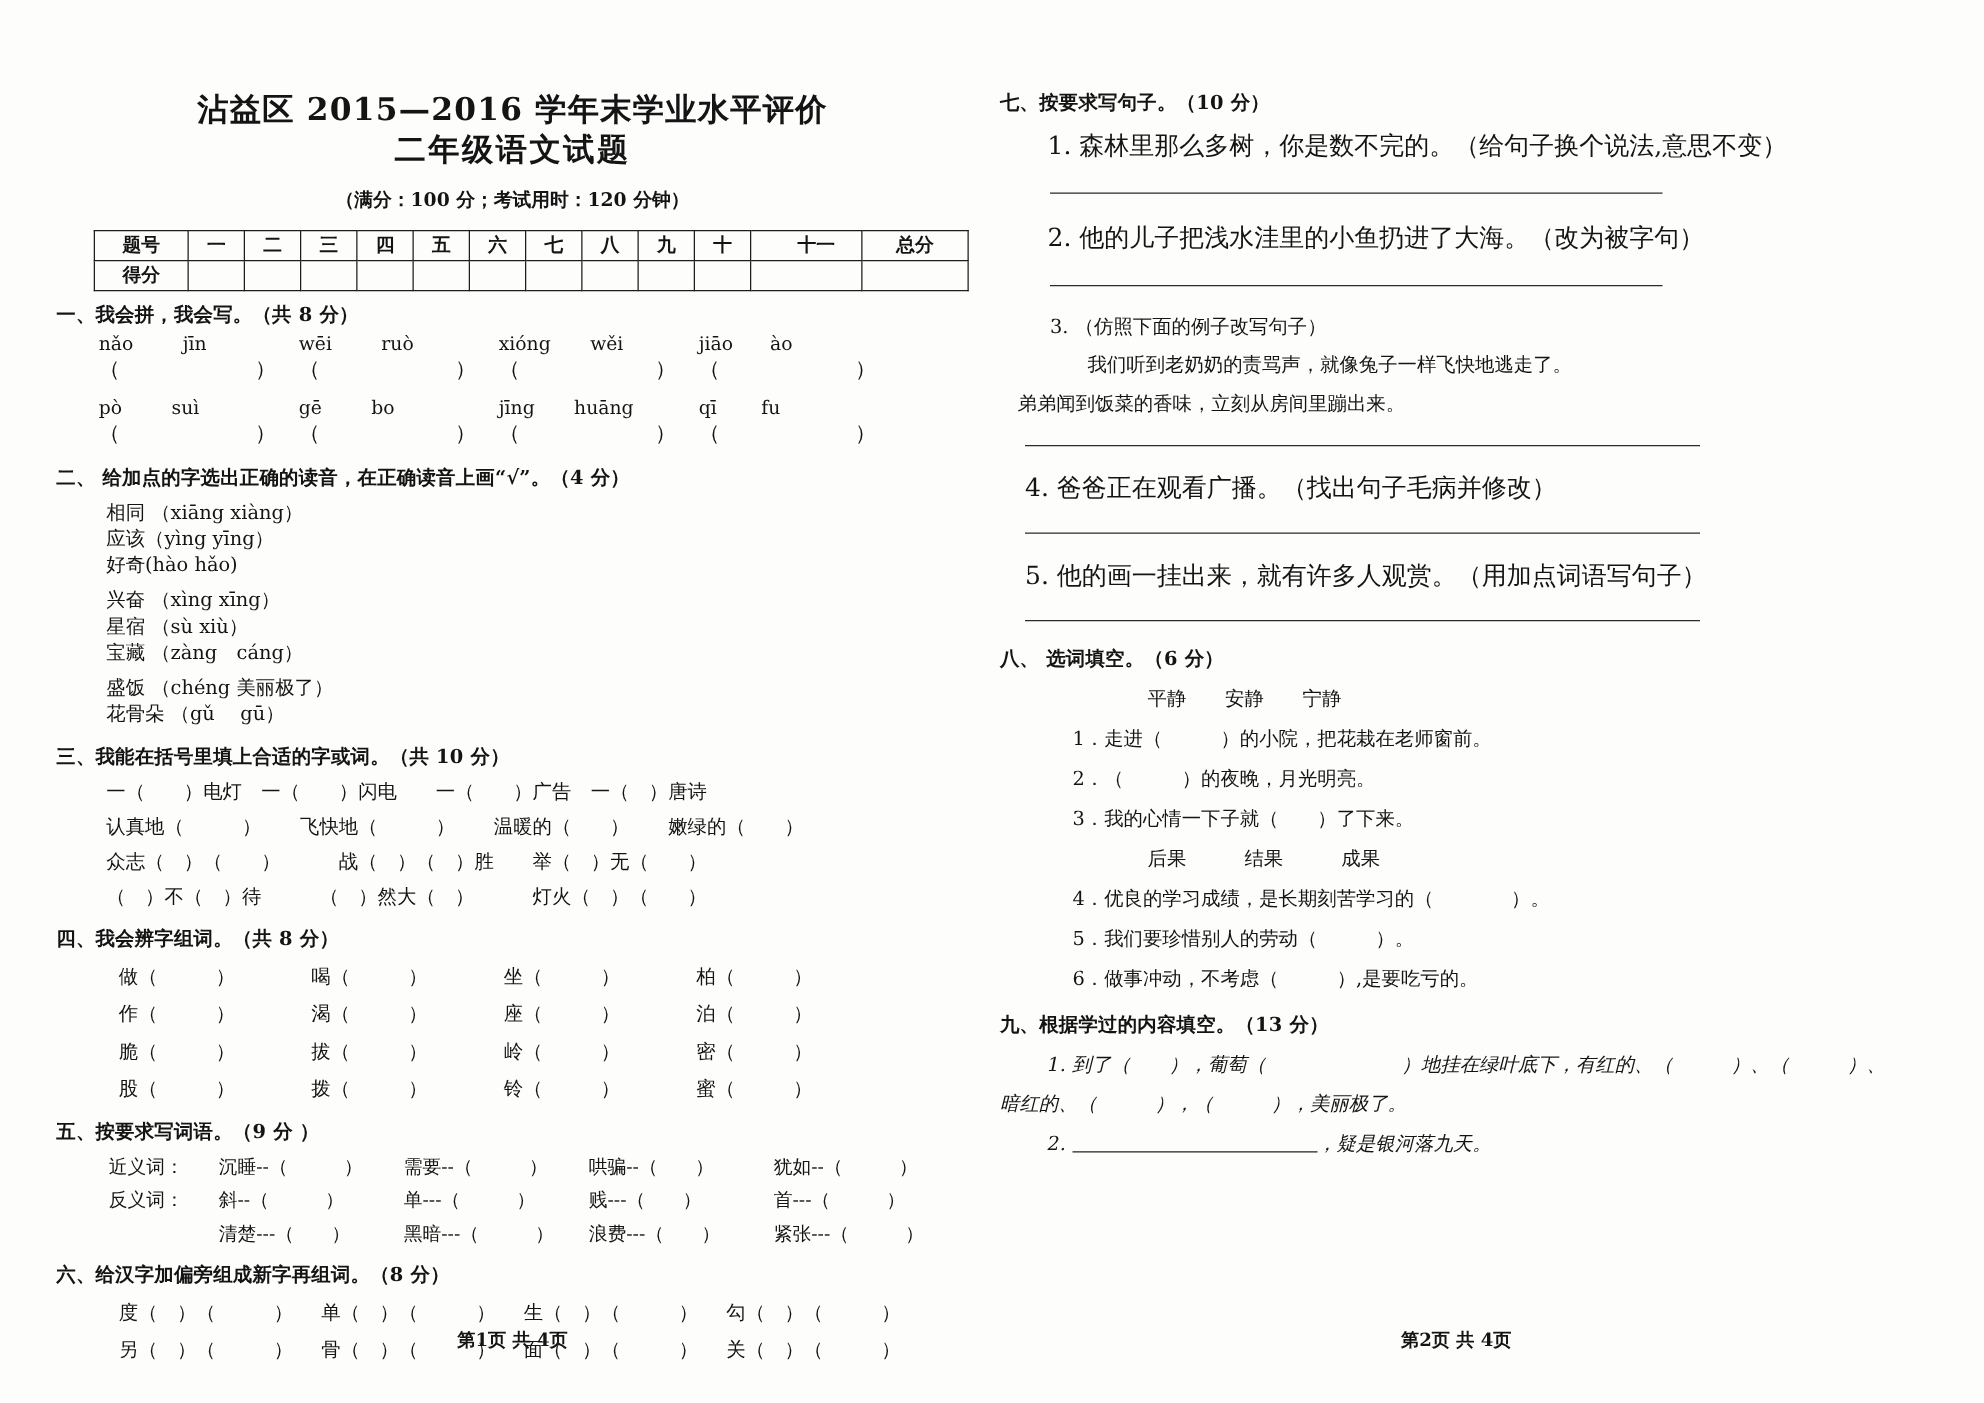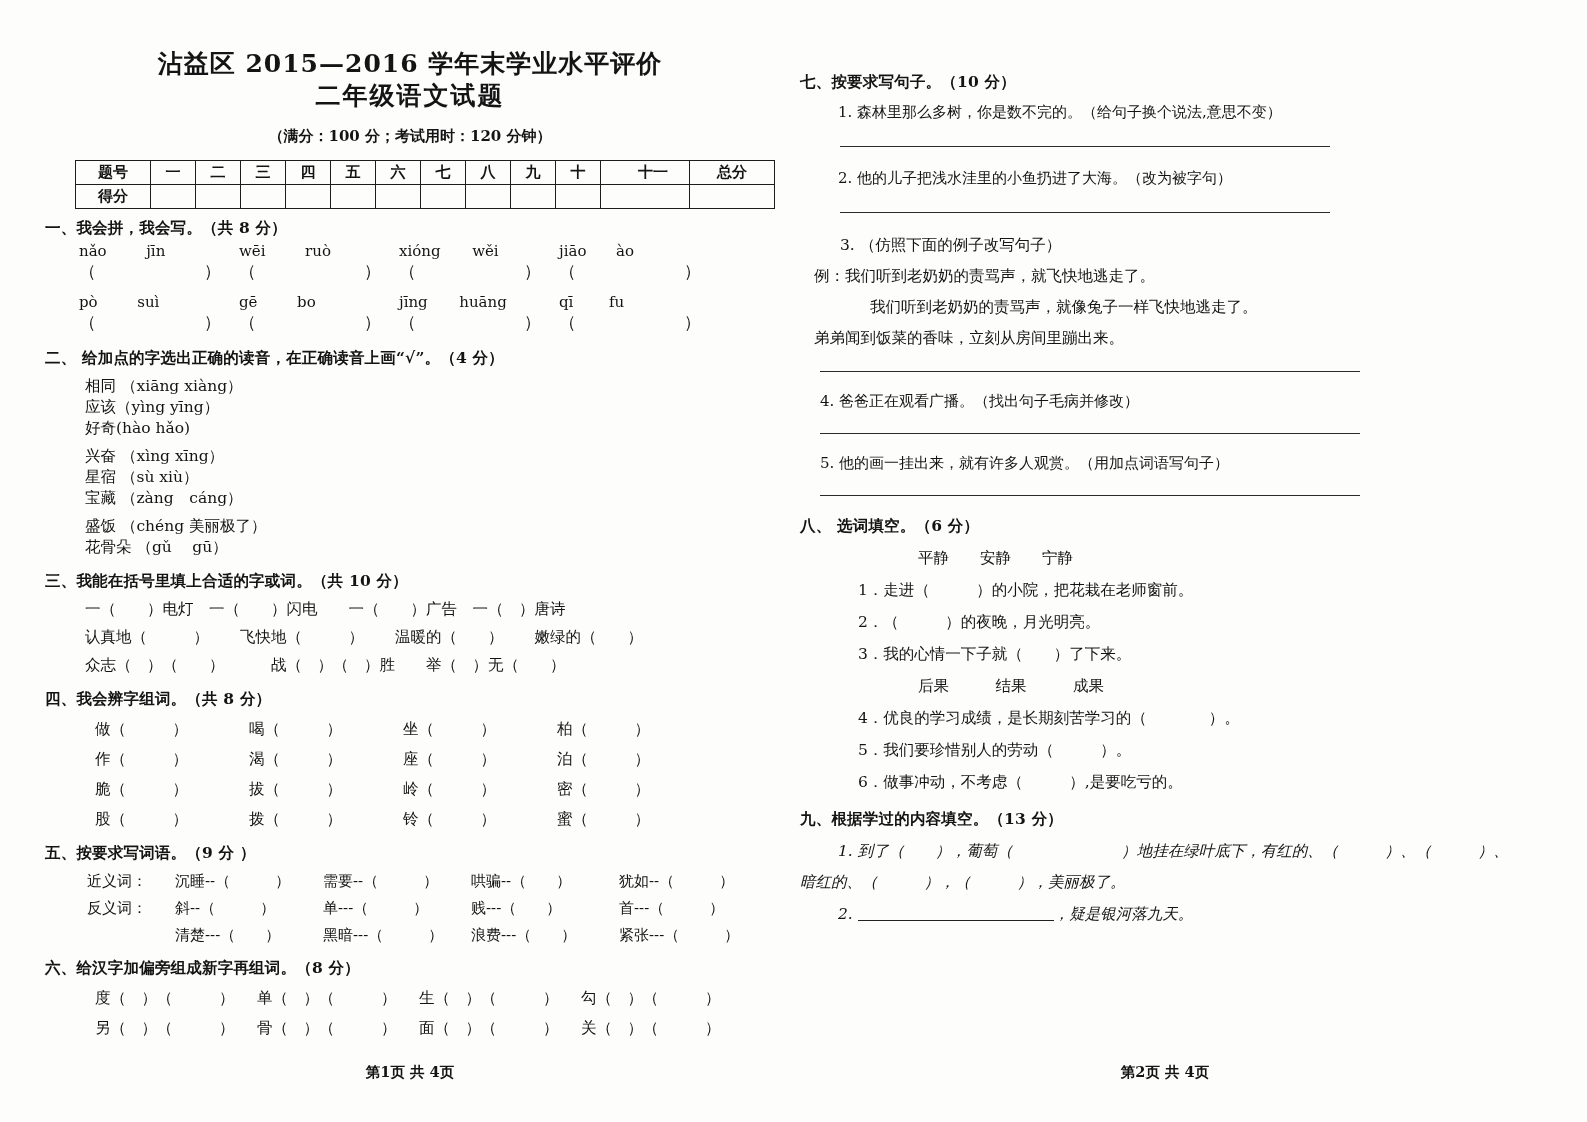--- a/index.html
+++ b/index.html
@@ -31,21 +31,21 @@
   .col-left  { left: 45px; }
   .col-right { left: 800px; }
 
   
   .doc-title {
     text-align: center;
     font-weight: bold;
     font-size: 25px;
     letter-spacing: 1px;
     margin: 0;
-    padding-top: 48px;
+    padding-top: 72px;
     line-height: 1.28;
     font-family: "DejaVu Serif", "Liberation Serif", serif;
   }
   .doc-subtitle {
     text-align: center;
     font-weight: bold;
     font-size: 25px;
     letter-spacing: 2px;
     margin: 0;
     line-height: 1.3;
@@ -149,21 +149,21 @@
     display: flex;
     margin-left: 50px;
     font-size: 15.5px;
     margin-top: 9px;
     font-family: "DejaVu Serif", "Liberation Serif", serif;
   }
   .radical-cell { width: 162px; white-space: pre; }
 
   
   .sent-q {
-    font-size: 15px;
+    font-size: 20px;
     margin-left: 38px;
     margin-top: 10px;
     font-family: "DejaVu Serif", "Liberation Serif", serif;
   }
   .answer-rule {
     border: 0;
     border-top: 1.6px solid #2a2a2a;
     margin: 24px 0 0 40px;
     width: 490px;
   }
@@ -346,20 +346,21 @@
     </div>
     <div class="pron-row">
       <div class="pron-cell"><span>盛饭</span> <span>（chéng 美丽极了）</span></div>
       <div class="pron-cell"><span>花骨朵</span> <span>（gǔ　 gū）</span></div>
     </div>
 
     <div class="q-head" style="margin-top:13px">三、我能在括号里填上合适的字或词。（共 10 分）</div>
     <div class="fill-row">一（　　）电灯　一（　　）闪电　　一（　　）广告　一（　）唐诗</div>
     <div class="fill-row">认真地（　　　）　　飞快地（　　　）　　温暖的（　　）　　嫩绿的（　　）</div>
     <div class="fill-row">众志（　）（　　）　　　战（　）（　）胜　　举（　）无（　　）</div>
+    <div class="fill-row">（　）不（　）待　　　（　）然大（　）　　　灯火（　）（　　）</div>
 
     <div class="q-head" style="margin-top:13px">四、我会辨字组词。（共 8 分）</div>
     <div class="charword-row">
       <div class="charword-cell">做（　　　）</div>
       <div class="charword-cell">喝（　　　）</div>
       <div class="charword-cell">坐（　　　）</div>
       <div class="charword-cell">柏（　　　）</div>
     </div>
     <div class="charword-row">
       <div class="charword-cell">作（　　　）</div>
@@ -424,21 +425,20 @@
 
     <div class="q-head" style="margin-top:72px">七、按要求写句子。（10 分）</div>
 
     <div class="sent-q">1. 森林里那么多树，你是数不完的。（给句子换个说法,意思不变）</div>
     <hr class="answer-rule">
 
     <div class="sent-q" style="margin-top:22px">2. 他的儿子把浅水洼里的小鱼扔进了大海。（改为被字句）</div>
     <hr class="answer-rule">
 
     <div class="example-line ex-indent" style="margin-top:22px">3. （仿照下面的例子改写句子）</div>
-    <div class="example-line" style="margin-left:14px">例：我们听到老奶奶的责骂声，就飞快地逃走了。</div>
     <div class="example-line ex-indent2">我们听到老奶奶的责骂声，就像兔子一样飞快地逃走了。</div>
     <div class="example-line" style="margin-left:14px">弟弟闻到饭菜的香味，立刻从房间里蹦出来。</div>
     <hr class="answer-rule" style="margin-top:22px;margin-left:20px;width:540px">
 
     <div class="sent-q" style="margin-top:20px;margin-left:20px">4. 爸爸正在观看广播。（找出句子毛病并修改）</div>
     <hr class="answer-rule" style="margin-top:22px;margin-left:20px;width:540px">
 
     <div class="sent-q" style="margin-top:20px;margin-left:20px">5. 他的画一挂出来，就有许多人观赏。（用加点词语写句子）</div>
     <hr class="answer-rule" style="margin-top:22px;margin-left:20px;width:540px">
 

